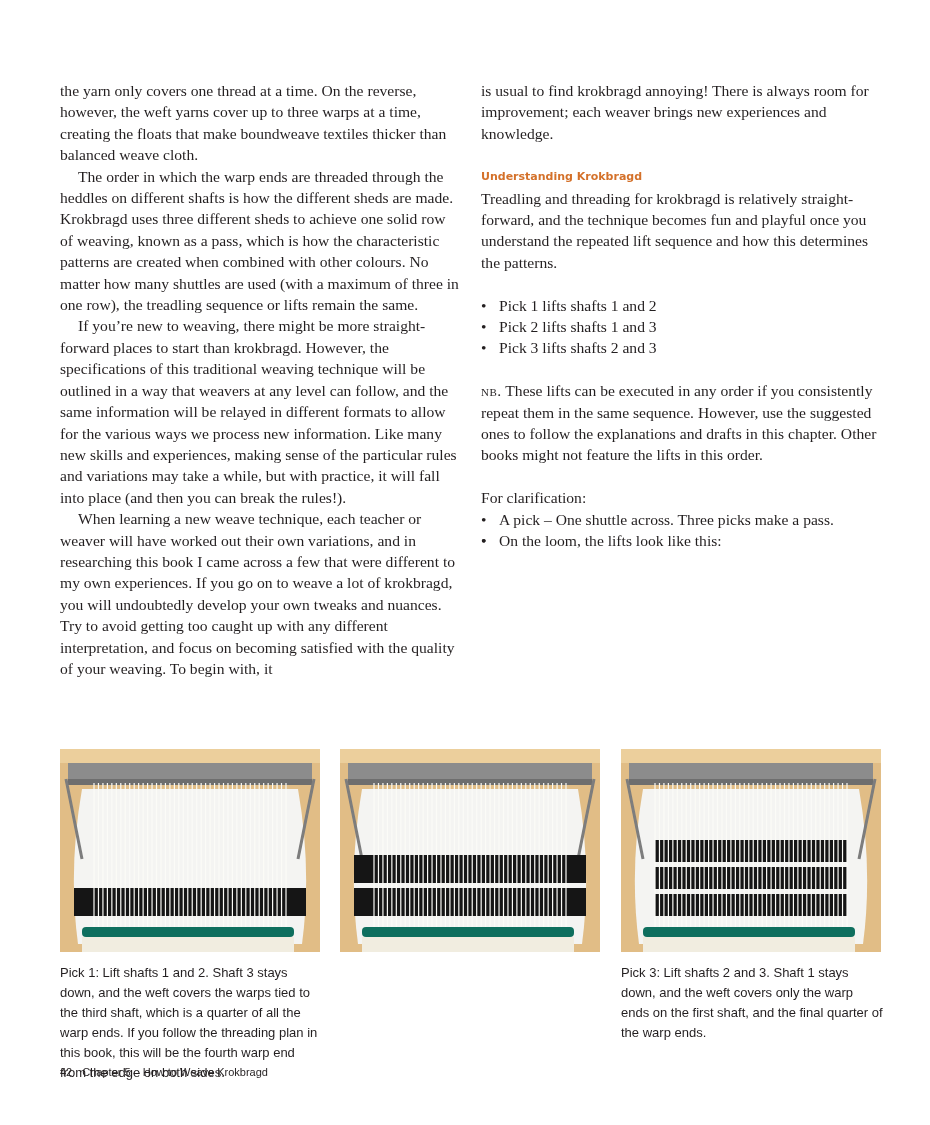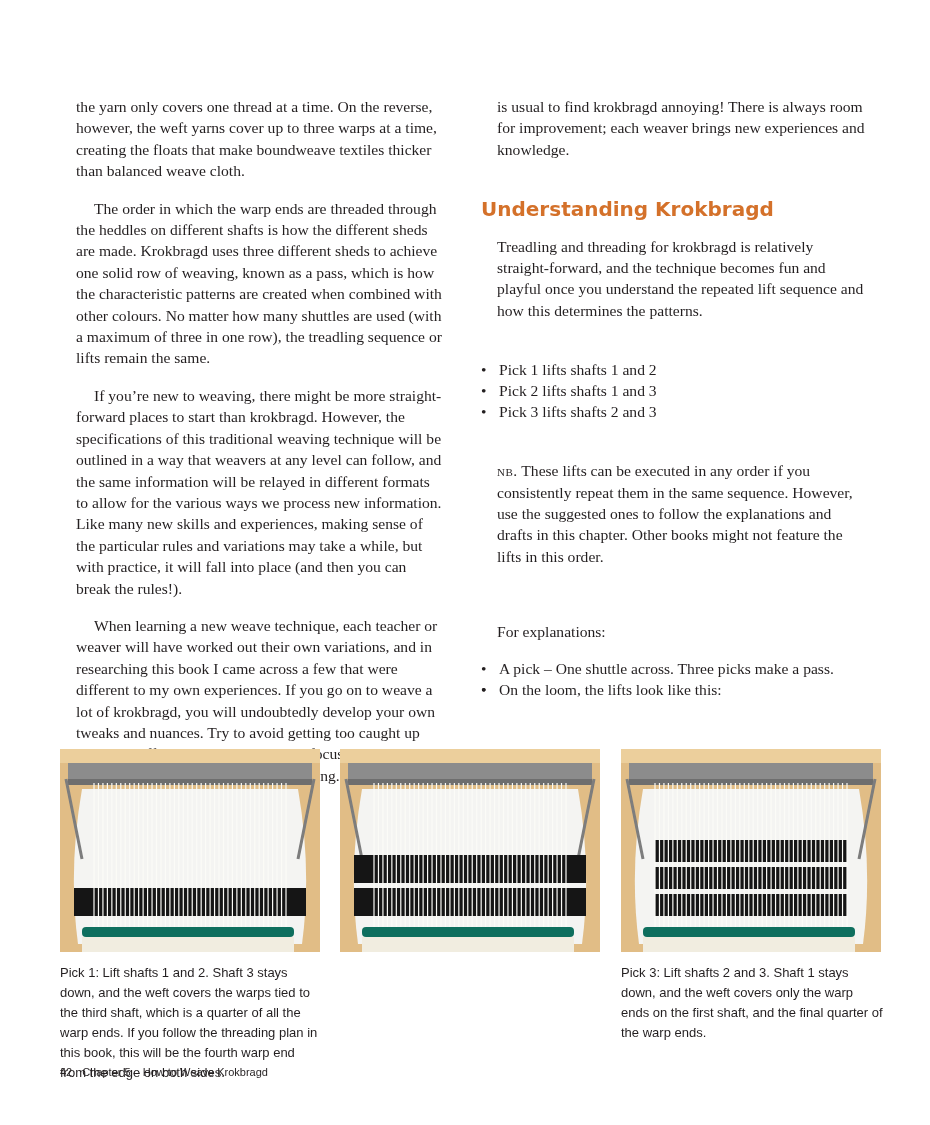--- a/index.html
+++ b/index.html
@@ -1,23 +1,23 @@
 <!DOCTYPE html>
 <html><head>
 <meta charset="utf-8">
 <style>
   html, body { margin: 0; padding: 0; background: #ffffff; }
   body { width: 930px; height: 1125px; position: relative; overflow: hidden; }
   .page { position: absolute; left: 0; top: 0; width: 930px; height: 1125px; background: #fff; }
   .col { position: absolute; top: 80px; font-family: "Liberation Serif", "DejaVu Serif", serif; font-size: 15.6px; line-height: 21.4px; color: #231f20; }
   .col-left { left: 60px; width: 400px; }
   .col-right { left: 481px; width: 400px; }
-  .col p { margin: 16px; text-align: left; }
+  .col p { margin: 0; text-align: left; }
   .indent { text-indent: 18px; }
-  .heading { font-family: "DejaVu Sans", "Liberation Sans", sans-serif; color: #d4712a; font-size: 20px; font-weight: bold; margin: 0; line-height: 22px; }
+  .heading { font-family: "DejaVu Sans", "Liberation Sans", sans-serif; color: #d4712a; font-size: 11px; font-weight: bold; margin: 0; line-height: 22px; }
   .blank { height: 21.4px; }
   ul.bullets { list-style: none; margin: 0; padding: 0; }
   ul.bullets li { position: relative; padding-left: 18px; }
   ul.bullets li .dot { position: absolute; left: 0; top: 0; }
   .smallcaps { font-variant: small-caps; text-transform: lowercase; letter-spacing: 0.5px; }
   .photo { position: absolute; top: 749px; width: 260px; height: 203px; overflow: hidden; background: #e7c894; }
   .photo svg { display: block; }
   .caption { position: absolute; top: 963px; width: 262px; font-family: "Liberation Sans", "DejaVu Sans", sans-serif; font-size: 13px; line-height: 20px; color: #231f20; }
   .footer { position: absolute; left: 60px; top: 1066px; font-family: "Liberation Sans", "DejaVu Sans", sans-serif; font-size: 11px; color: #231f20; }
   .footer .pno { font-weight: normal; margin-right: 10px; }
@@ -41,21 +41,21 @@
     <p>Treadling and threading for krokbragd is relatively straight-forward, and the technique becomes fun and playful once you understand the repeated lift sequence and how this determines the patterns.</p>
     <div class="blank"></div>
     <ul class="bullets">
       <li><span class="dot">•</span><span>Pick 1 lifts shafts 1 and 2</span></li>
       <li><span class="dot">•</span><span>Pick 2 lifts shafts 1 and 3</span></li>
       <li><span class="dot">•</span><span>Pick 3 lifts shafts 2 and 3</span></li>
     </ul>
     <div class="blank"></div>
     <p><span class="smallcaps">NB.</span><span> These lifts can be executed in any order if you consistently repeat them in the same sequence. However, use the suggested ones to follow the explanations and drafts in this chapter. Other books might not feature the lifts in this order.</span></p>
     <div class="blank"></div>
-    <p>For explanations:</p>
+    <p>For clarification:</p>
     <ul class="bullets">
       <li><span class="dot">•</span><span>A pick – One shuttle across. Three picks make a pass.</span></li>
       <li><span class="dot">•</span></li>
       <li><span class="dot">•</span><span>On the loom, the lifts look like this:</span></li>
     </ul>
   </div>
 
   <div class="photo" style="left:60px;">
       <svg width="260" height="203" viewBox="0 0 260 203">
         <rect x="0" y="0" width="260" height="203" fill="#e1bd86"></rect>

